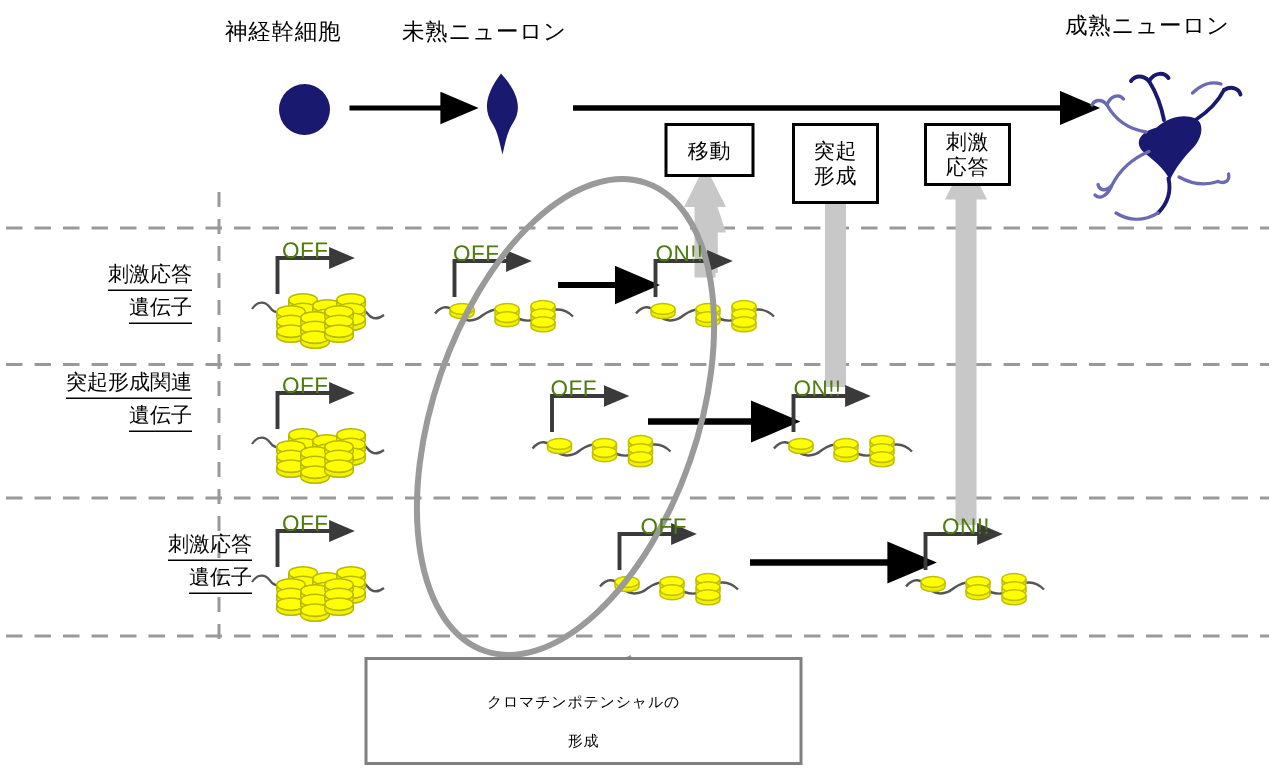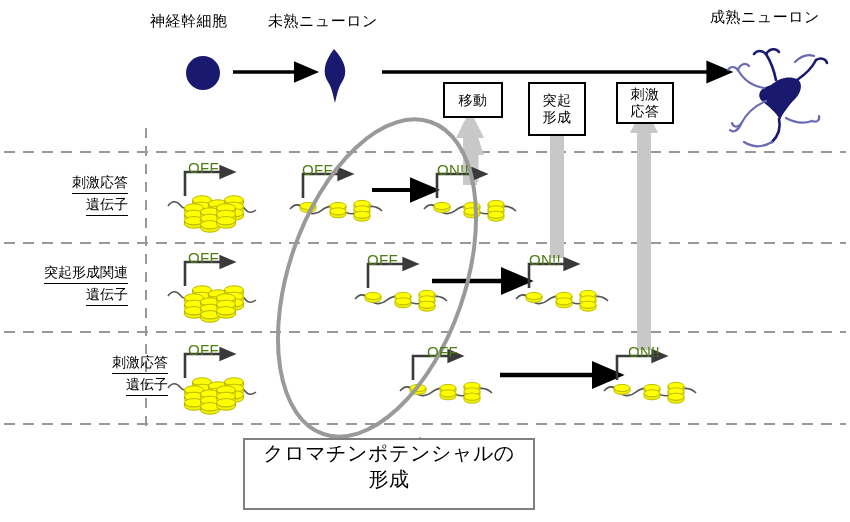--- a/index.html
+++ b/index.html
@@ -64,27 +64,27 @@
     letter-spacing: 0.3px;
     white-space: nowrap;
     color: #4d7c0f;
   }
 
   
   .caption-box {
     border: 2.5px solid #808080;
     background: #fff;
     text-align: center;
-    font-size: 20px;
+    font-size: 10px;
     line-height: 26px;
     letter-spacing: 0.5px;
     display: flex;
     flex-direction: column;
     align-items: center;
-    justify-content: flex-start;
+    justify-content: flex-end;
     color: #000;
   }
 </style>
 </head>
 <body>
 
 <div id="stage">
 
   <svg id="svg-layer" viewBox="0 0 850 522">
     <defs>
@@ -296,21 +296,21 @@
   <div class="abs proc-box" style="left:616px; top:82px; width:58px; height:42px; flex-direction:column;">
     <span>刺激</span>
     <span>応答</span>
   </div>
 
   <div class="abs row-label" style="left:0px; top:172px; width:128px;">
     <i>刺激応答</i><br>
     <i>遺伝子</i>
   </div>
 
-  <div class="abs row-label" style="left:0px; top:262px; width:128px;">
+  <div class="abs row-label" style="left:0px; top:244px; width:128px;">
     <i>突起形成関連</i><br>
     <i>遺伝子</i>
   </div>
 
   <div class="abs row-label" style="left:0px; top:352px; width:128px;margin-left:40px;">
     <i>刺激応答</i><br>
     <i>遺伝子</i>
   </div>
 
   <div class="abs state-label" style="left:188px; top:159px;">OFF</div>

